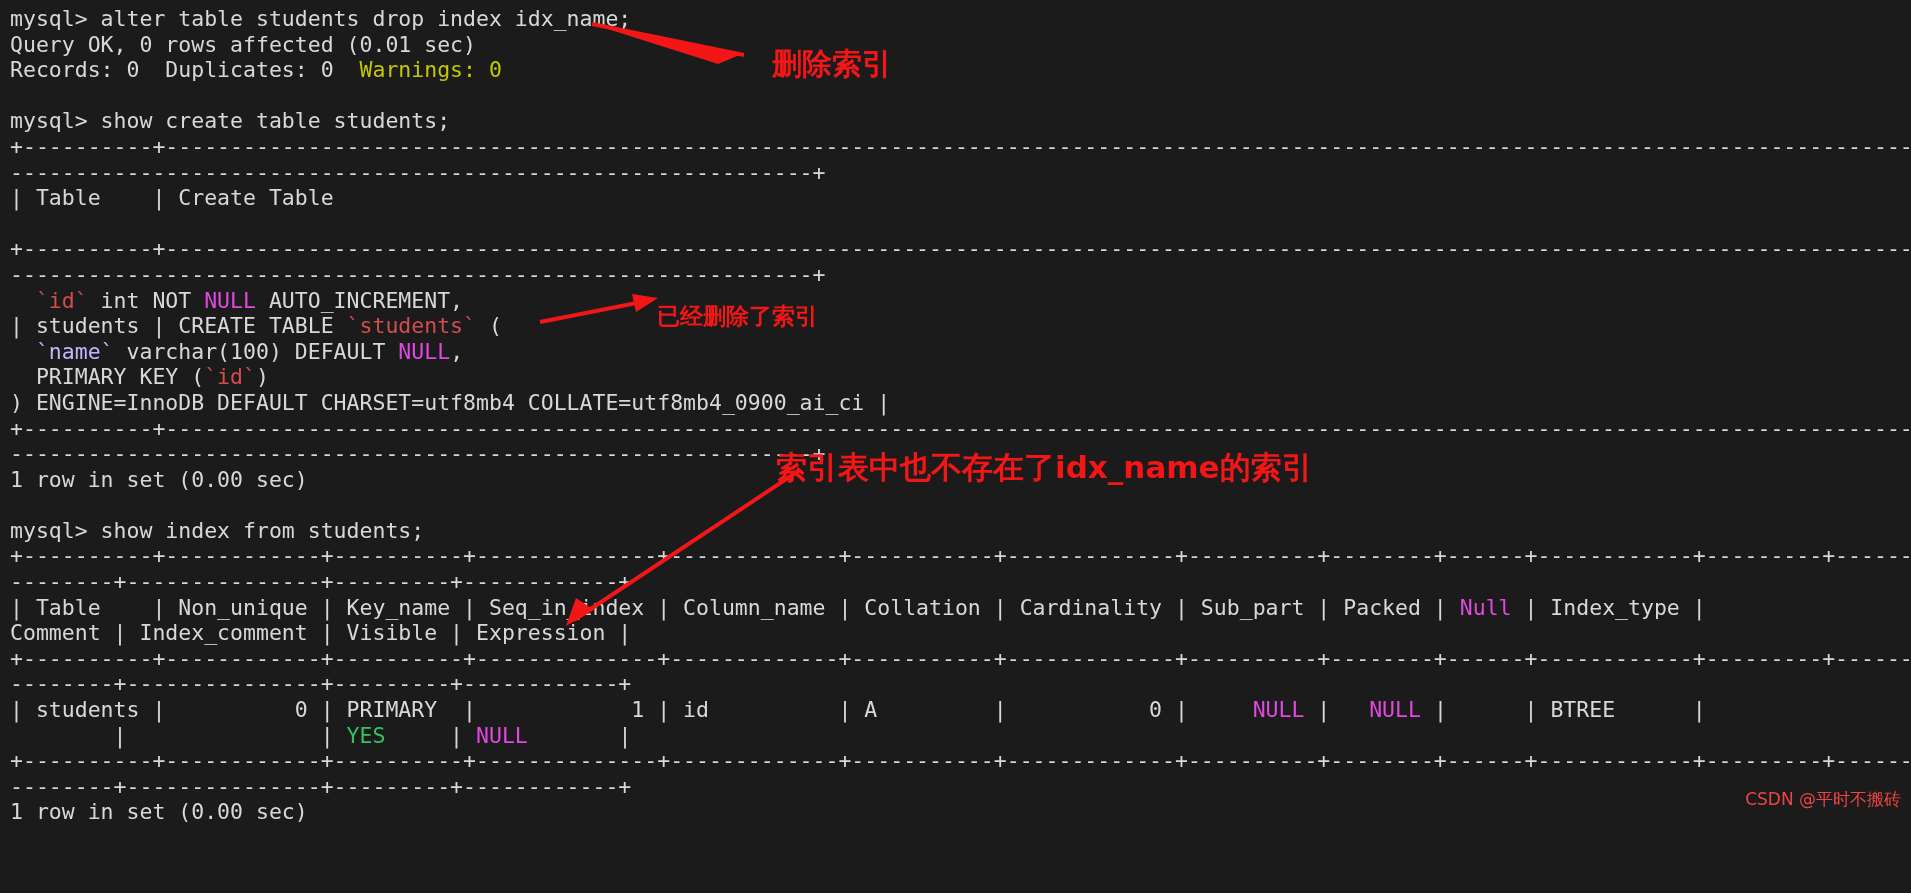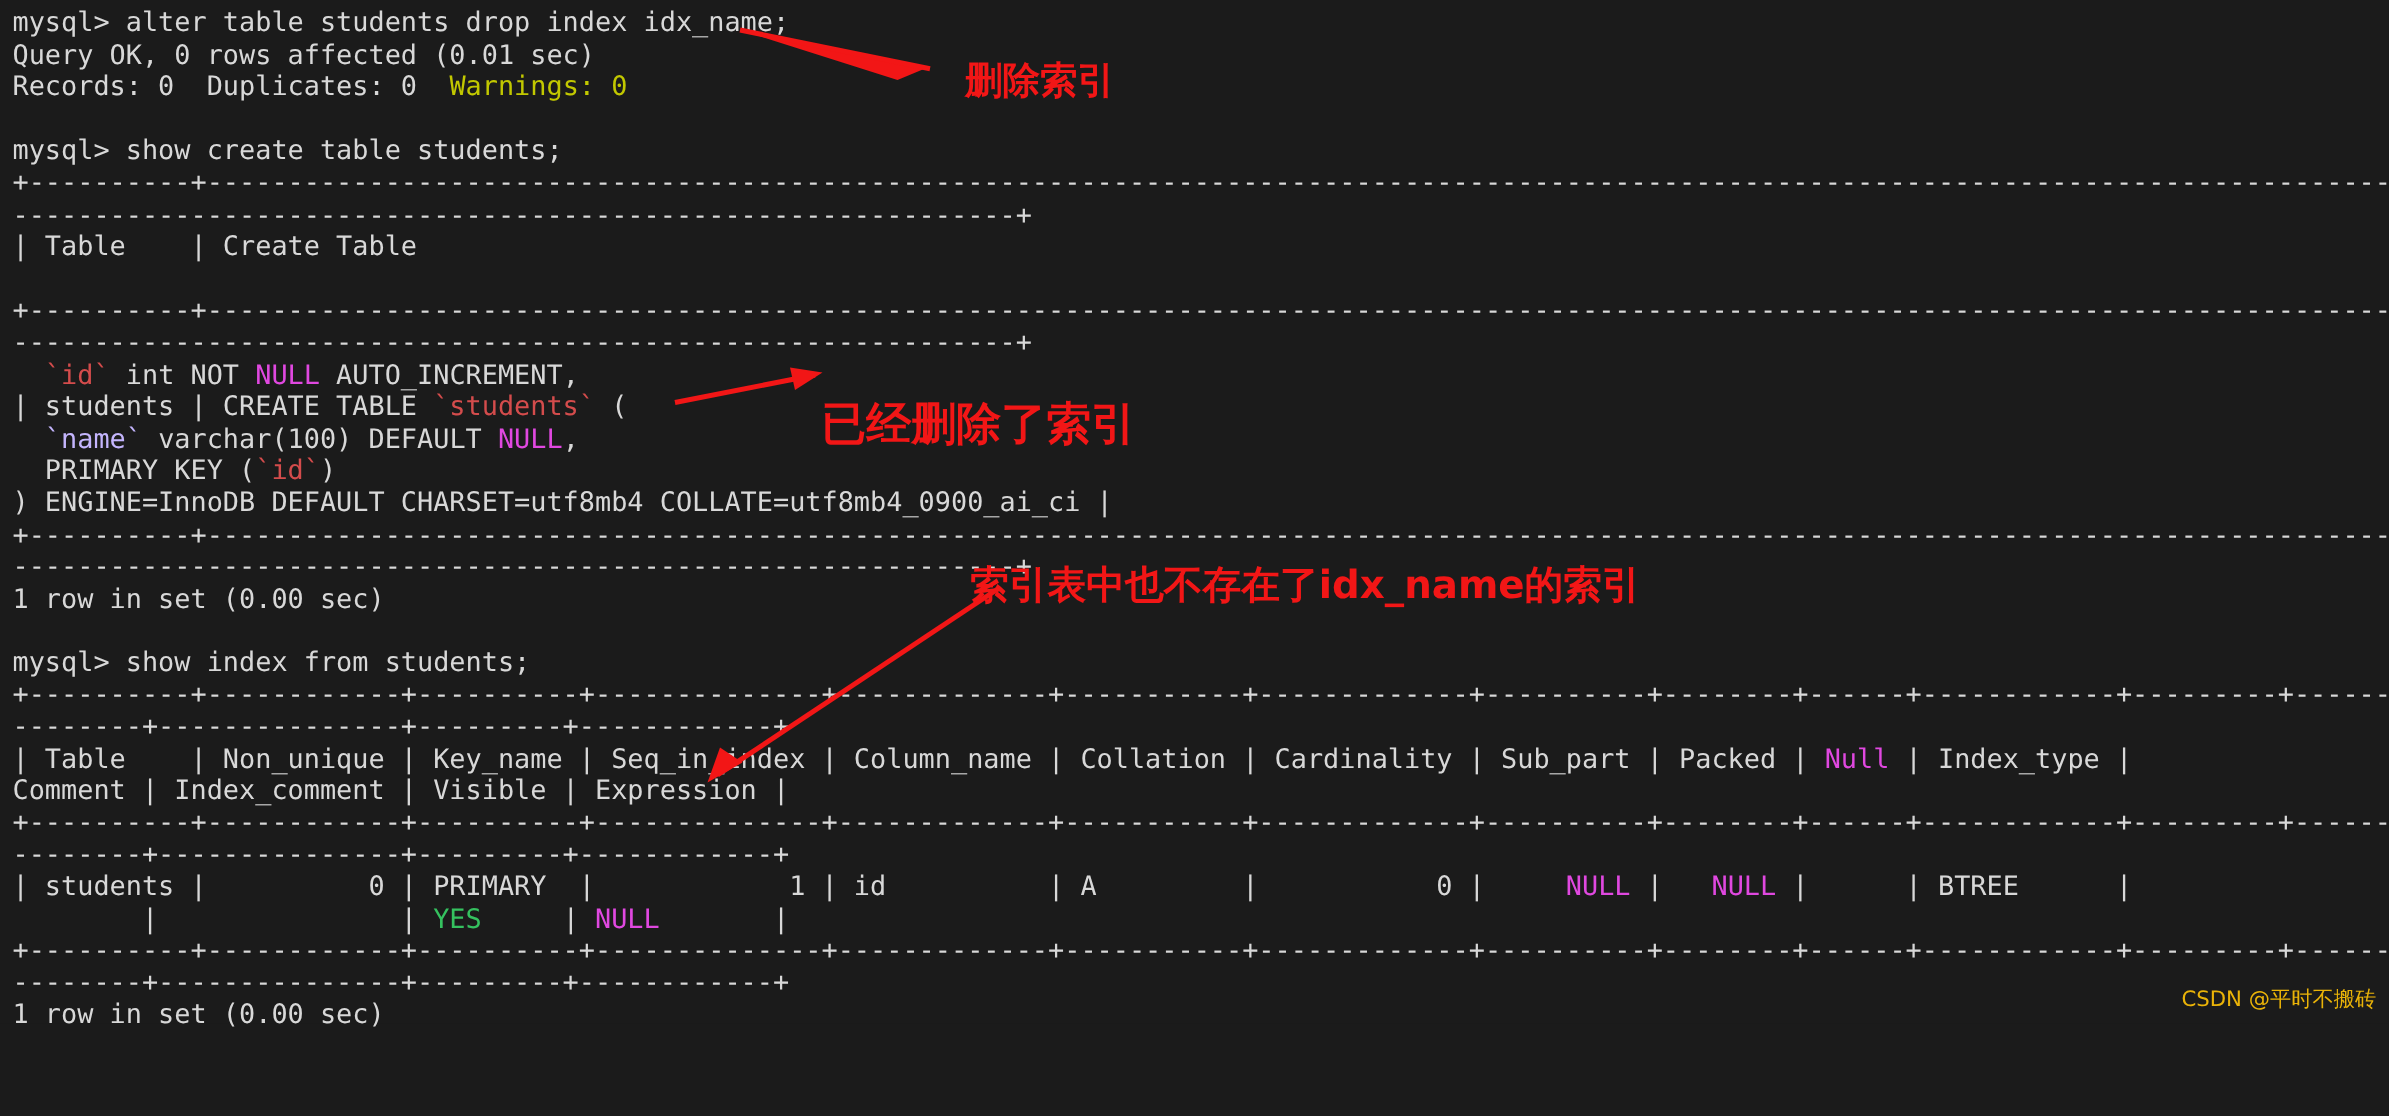--- a/index.html
+++ b/index.html
@@ -37,33 +37,33 @@
 
   
   .annot {
     position: absolute;
     color: #f21616;
     font-family: "DejaVu Sans", "Liberation Sans", sans-serif;
     font-weight: 700;
     white-space: nowrap;
   }
   #annot-1 { left: 772px; top: 44px;  font-size: 30px; }
-  #annot-2 { left: 657px; top: 315px; font-size: 36px; }
+  #annot-2 { left: 657px; top: 301px; font-size: 23px; }
   #annot-3 { left: 776px; top: 447px; font-size: 31px; }
 
   .arrow { position: absolute; overflow: visible; }
   #arrow-1 { left: 592px; top: 20px;  width: 160px; height: 48px; }
   #arrow-2 { left: 540px; top: 292px; width: 120px; height: 36px; }
   #arrow-3 { left: 560px; top: 470px; width: 250px; height: 160px; }
 
   #watermark {
     position: absolute;
     right: 10px;
     bottom: 8px;
-    color: #eab308;
+    color: #ef4444;
     font-family: "DejaVu Sans", "Liberation Sans", sans-serif;
     font-size: 17px;
     white-space: nowrap;
   }
 </style>
 </head>
 <body>
 
 <div id="terminal">
 

